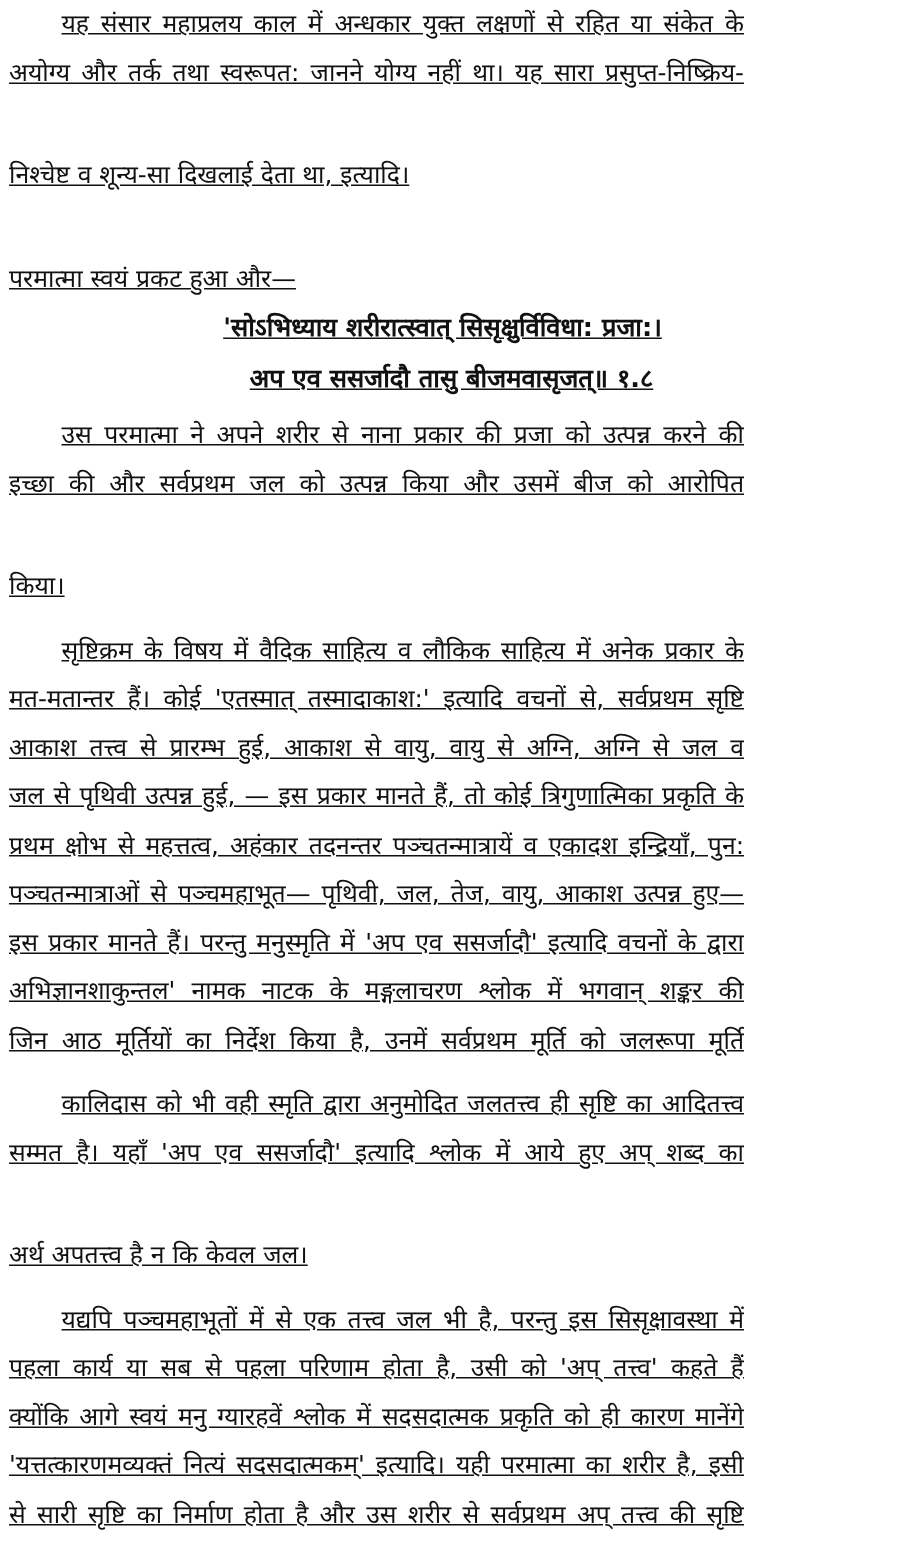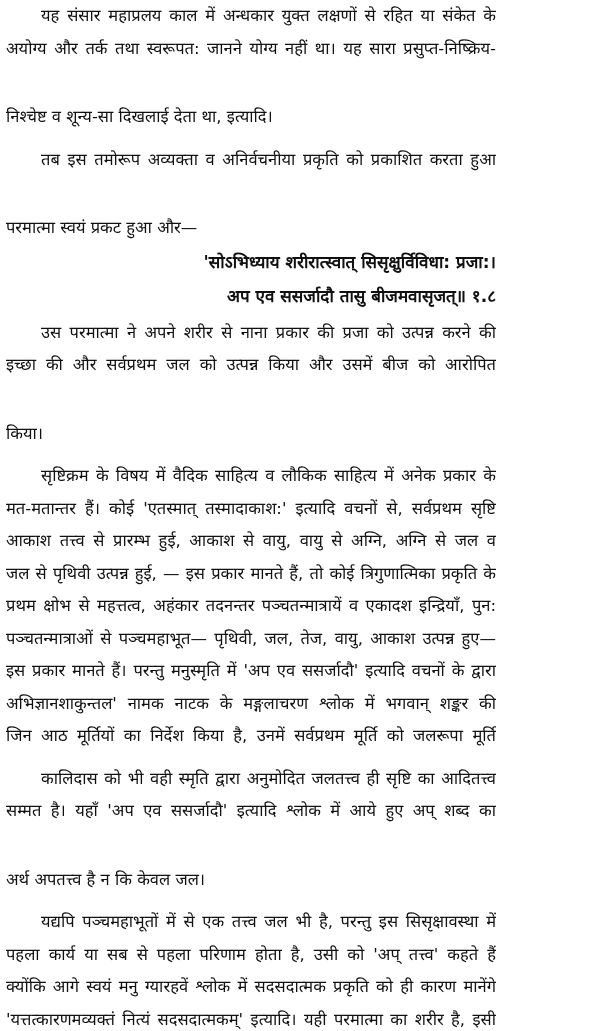--- a/index.html
+++ b/index.html
@@ -13,20 +13,21 @@
     overflow: hidden;
     font-family: "DejaVu Sans", "Liberation Sans", sans-serif;
     color: #111111;
   }
   .page {
     position: relative;
     width: 502px;
     height: 1031px;
     padding: 0 6px 0 6px;
     box-sizing: border-box;
+    text-decoration: underline;
   }
   .para {
     margin: 0 0 10px 0;
   }
   .line {
     display: block;
     font-size: 16.5px;
     line-height: 32.5px;
     height: 32.5px;
     white-space: nowrap;
@@ -44,38 +45,37 @@
   .verse {
     margin: 0 0 4px 0;
   }
   .verse .vline {
     display: block;
     font-size: 17px;
     line-height: 34px;
     height: 34px;
     white-space: nowrap;
     font-weight: bold;
-    text-align: right;
+    text-align: center;
   }
   .verse .v1 { padding-left: 88px; }
   .verse .v2 { padding-left: 100px; }
 </style>
 </head>
 <body>
 
 <div class="page">
 
   <div class="para">
     <span class="line indent">यह संसार महाप्रलय काल में अन्धकार युक्त लक्षणों से रहित या संकेत के</span>
     <span class="line">अयोग्य और तर्क तथा स्वरूपत: जानने योग्य नहीं था। यह सारा प्रसुप्त-निष्क्रिय-</span>
     <span class="line last">निश्चेष्ट व शून्य-सा दिखलाई देता था, इत्यादि।</span>
   </div>
 
   <div class="para" style="margin-bottom:0">
-    <span class="line indent">तब इस तमोरूप अव्यक्ता व अनिर्वचनीया प्रकृति को प्रकाशित करता हुआ</span>
     <span class="line last">परमात्मा स्वयं प्रकट हुआ और—</span>
   </div>
 
   <div class="verse">
     <span class="vline v1">'सोऽभिध्याय शरीरात्स्वात् सिसृक्षुर्विविधा: प्रजा:।</span>
     <span class="vline v2">अप एव ससर्जादौ  तासु  बीजमवासृजत्॥ १.८</span>
   </div>
 
   <div class="para">
     <span class="line indent">उस परमात्मा ने अपने शरीर से नाना प्रकार की प्रजा को उत्पन्न करने की</span>

